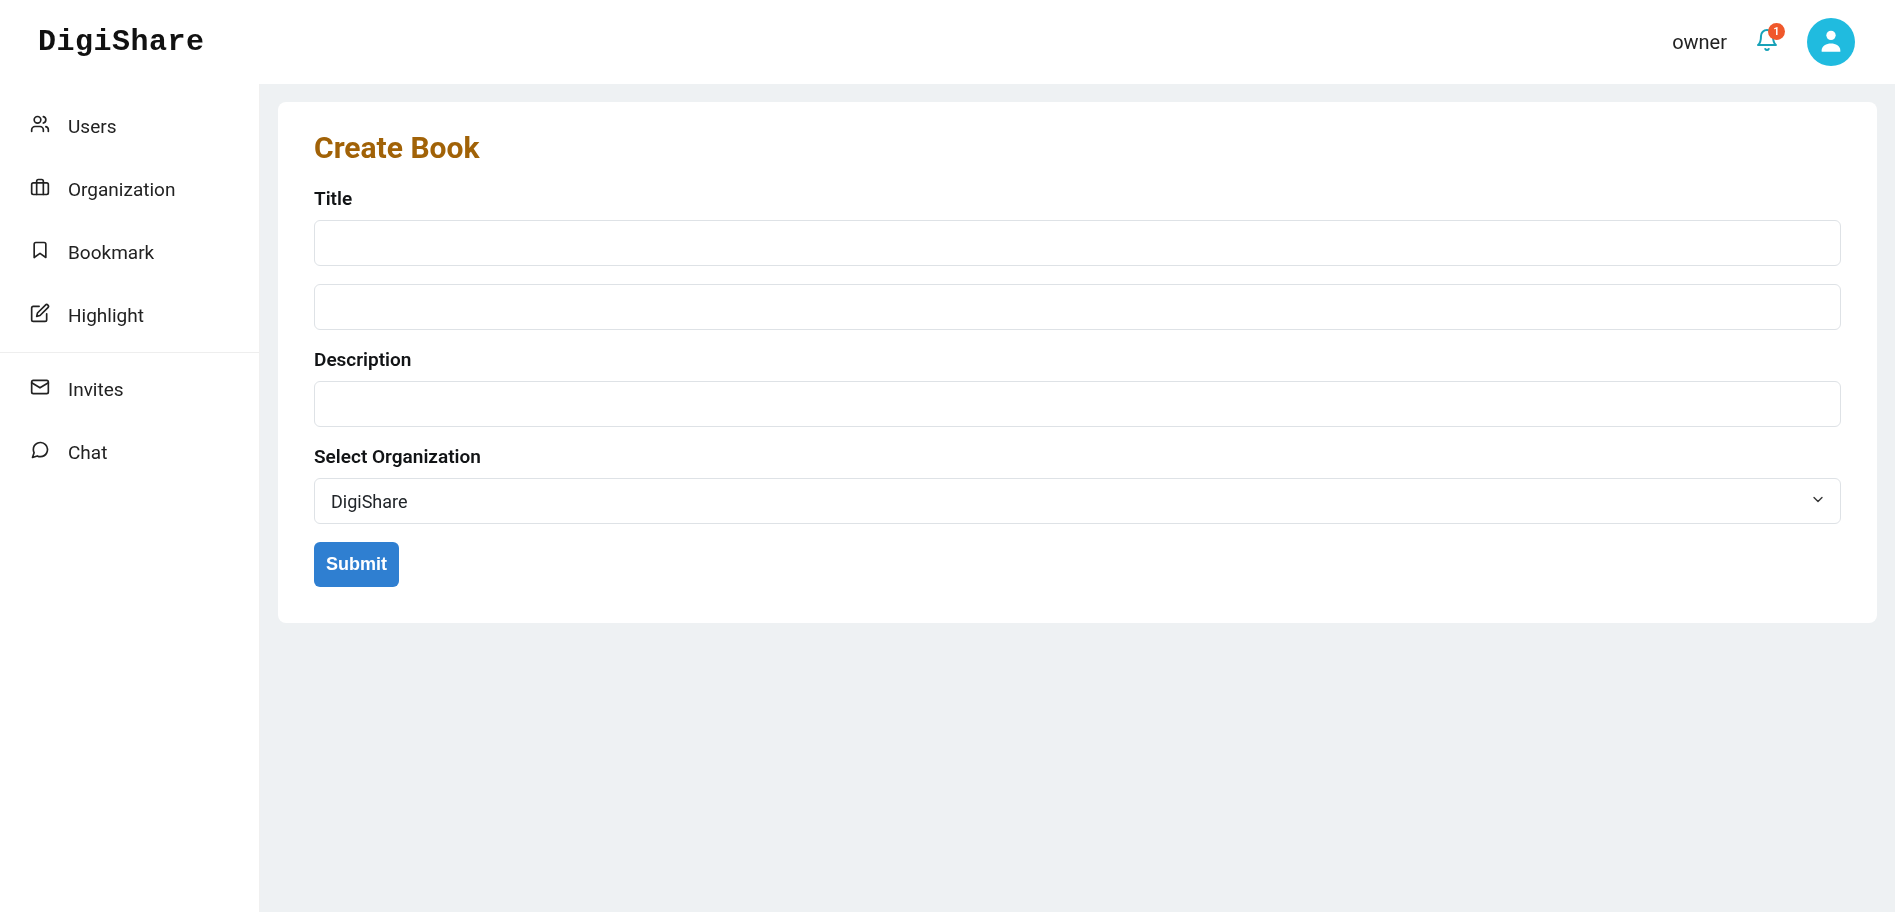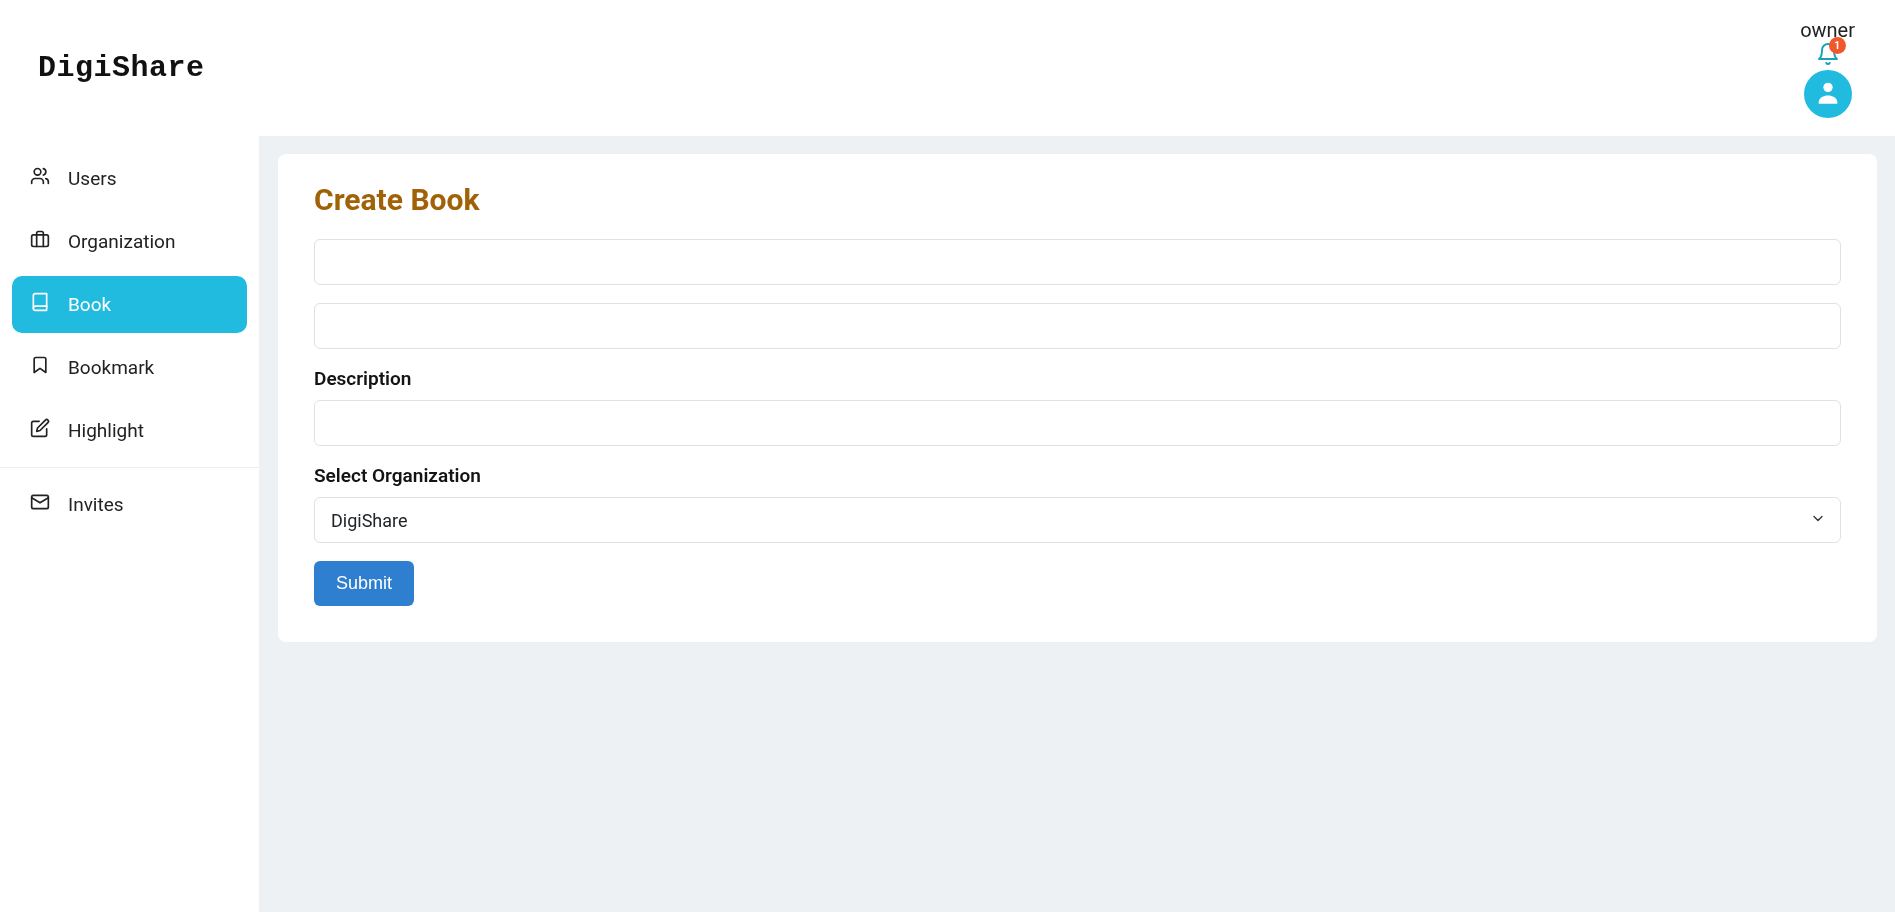--- a/index.html
+++ b/index.html
@@ -28,21 +28,21 @@
   .brand {
     font-family: "Courier New", Consolas, monospace;
     font-size: 30px;
     font-weight: 700;
     letter-spacing: 0.5px;
     color: #111;
   }
   .header-right {
     display: flex;
     align-items: center;
-    flex-direction: column;
+    gap: 28px;
   }
   .role-text {
     font-size: 20px;
     color: #222;
   }
   .bell-wrap {
     position: relative;
     cursor: pointer;
     display: flex;
     align-items: center;
@@ -163,23 +163,23 @@
     position: absolute;
     right: 14px;
     top: 50%;
     transform: translateY(-50%);
     pointer-events: none;
   }
   .btn-primary {
     background: #2f7fd1;
     color: #fff;
     border: none;
-    padding: 12px 22px;
+    padding: 12px 12px;
     font-size: 18px;
-    font-weight: 400;
+    font-weight: 700;
     border-radius: 6px;
     cursor: pointer;
   }
 </style>
 </head>
 <body>
 
 <div class="app">
   <div class="header">
     <div class="brand">DigiShare</div>
@@ -223,29 +223,20 @@
       <div class="nav-item">
         <span>
           <svg width="20" height="20" viewBox="0 0 24 24" fill="none" stroke-width="2" stroke-linecap="round" stroke-linejoin="round">
               <rect x="2" y="7" width="20" height="14" rx="2" ry="2"></rect>
               <path d="M16 21V5a2 2 0 0 0-2-2h-4a2 2 0 0 0-2 2v16"></path>
             </svg>
         </span>
         <span>Organization</span>
       </div>
 
-      <div class="nav-item active">
-        <span>
-          <svg width="20" height="20" viewBox="0 0 24 24" fill="none" stroke-width="2" stroke-linecap="round" stroke-linejoin="round">
-              <path d="M4 19.5A2.5 2.5 0 0 1 6.5 17H20"></path>
-              <path d="M6.5 2H20v20H6.5A2.5 2.5 0 0 1 4 19.5v-15A2.5 2.5 0 0 1 6.5 2z"></path>
-            </svg>
-        </span>
-        <span>Book</span>
-      </div>
 
       <div class="nav-item">
         <span>
           <svg width="20" height="20" viewBox="0 0 24 24" fill="none" stroke-width="2" stroke-linecap="round" stroke-linejoin="round">
               <path d="M19 21l-7-5-7 5V5a2 2 0 0 1 2-2h10a2 2 0 0 1 2 2z"></path>
             </svg>
         </span>
         <span>Bookmark</span>
       </div>
 
@@ -264,28 +255,37 @@
       <div class="nav-item">
         <span>
           <svg width="20" height="20" viewBox="0 0 24 24" fill="none" stroke-width="2" stroke-linecap="round" stroke-linejoin="round">
               <rect x="2" y="4" width="20" height="16" rx="2"></rect>
               <path d="m22 7-10 6L2 7"></path>
             </svg>
         </span>
         <span>Invites</span>
       </div>
 
+      <div class="nav-item">
+        <span>
+          <svg width="20" height="20" viewBox="0 0 24 24" fill="none" stroke-width="2" stroke-linecap="round" stroke-linejoin="round">
+              <path d="M21 11.5a8.38 8.38 0 0 1-.9 3.8 8.5 8.5 0 0 1-7.6 4.7 8.38 8.38 0 0 1-3.8-.9L3 21l1.9-5.7a8.38 8.38 0 0 1-.9-3.8 8.5 8.5 0 0 1 4.7-7.6 8.38 8.38 0 0 1 3.8-.9h.5a8.48 8.48 0 0 1 8 8v.5z"></path>
+            </svg>
+        </span>
+        <span>Chat</span>
+      </div>
 
     </div>
 
     <div class="main">
       <div class="card">
         <h1 class="page-title">Create Book</h1>
 
         <div class="form-group">
+          <label class="form-label">Title</label>
           <input class="form-control" type="text" value="" style="">
         </div>
 
         <div class="form-group">
           <input class="form-control" type="text" value="" style="">
         </div>
 
         <div class="form-group">
           <label class="form-label">Description</label>
           <input class="form-control" type="text" value="" style="">

